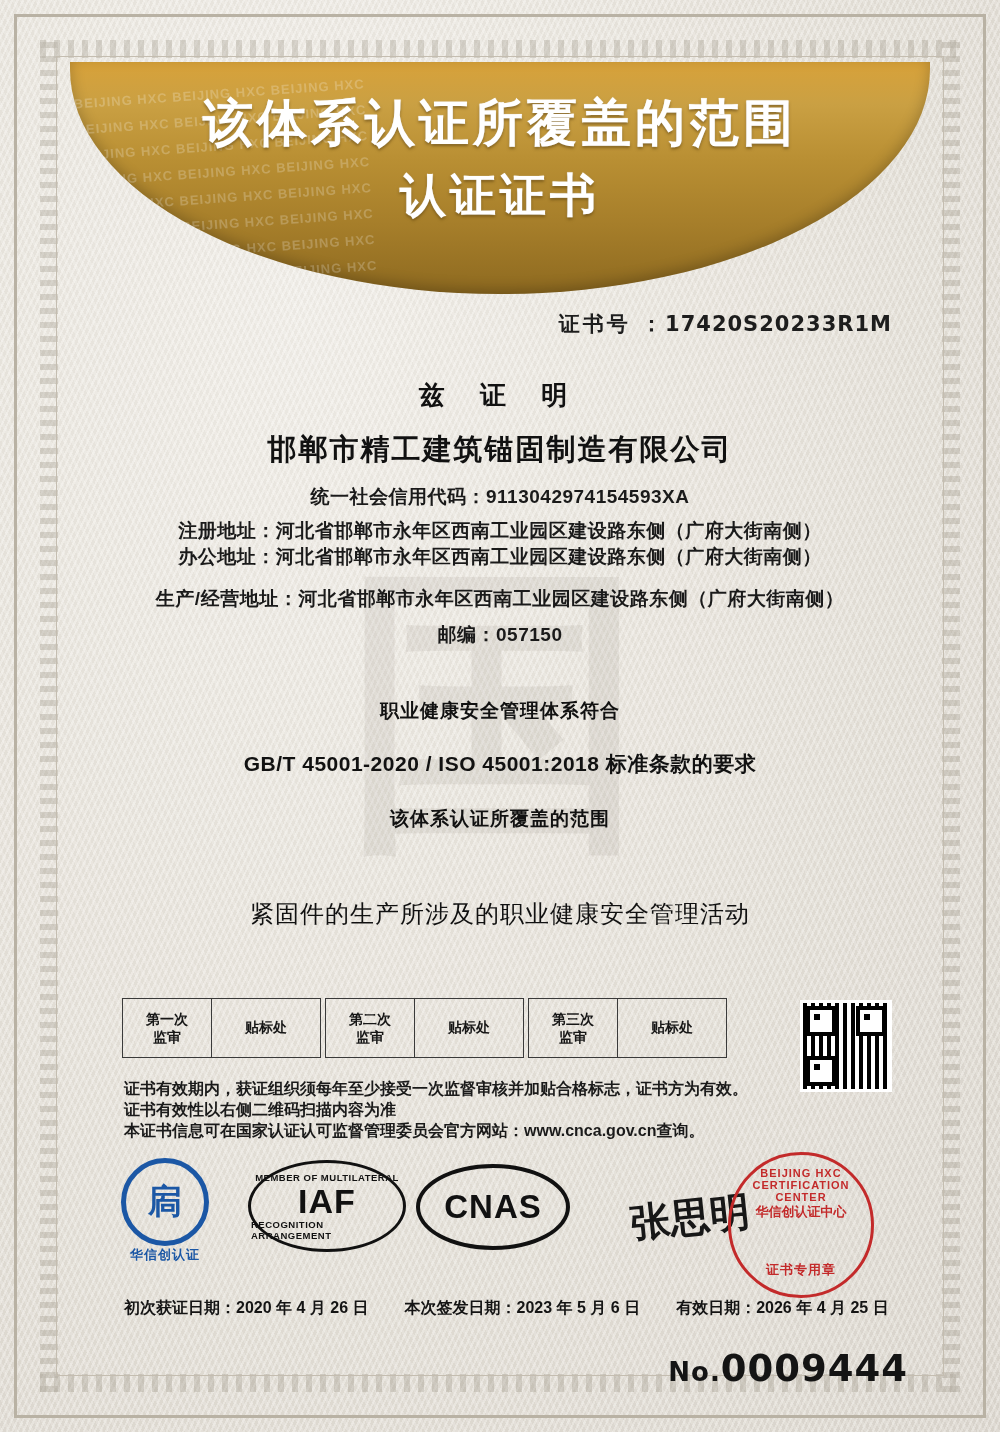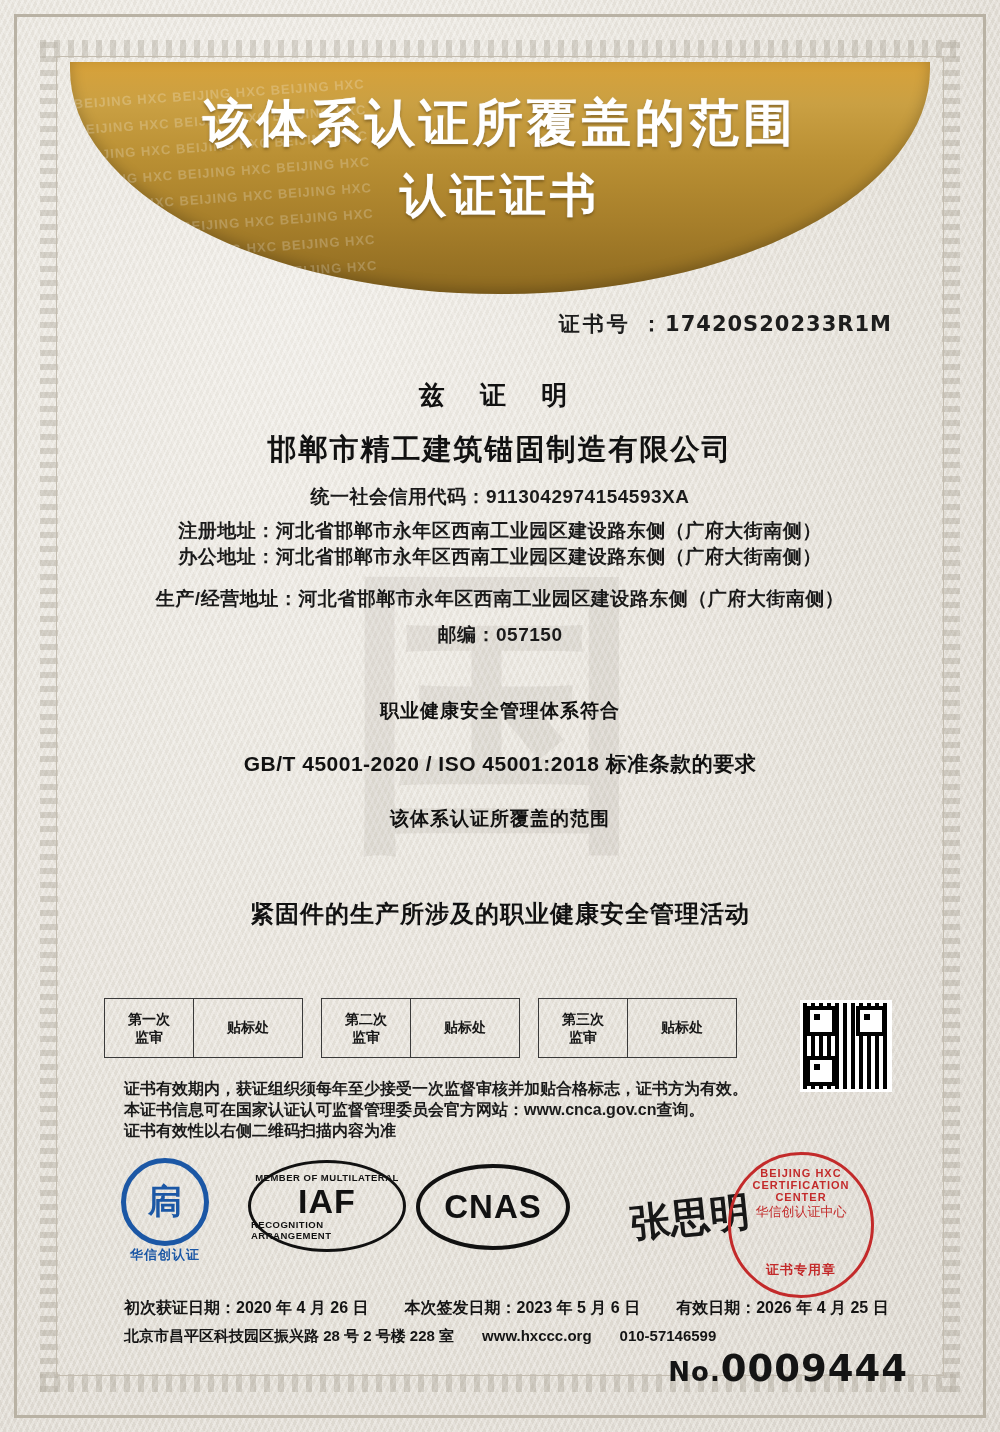--- a/index.html
+++ b/index.html
@@ -119,27 +119,27 @@
   .standard{
     position:absolute;left:0;right:0;top:750px;text-align:center;
     font-size:21px;font-weight:700;color:#111;letter-spacing:.5px;
   }
   .scope-label{
     position:absolute;left:0;right:0;top:806px;text-align:center;
     font-size:19px;font-weight:700;color:#111;letter-spacing:1px;
   }
   .scope-text{
     position:absolute;left:0;right:0;top:898px;text-align:center;
-    font-size:24px;font-weight:700;color:#111;letter-spacing:1px;
+    font-size:24px;font-weight:400;color:#111;letter-spacing:1px;
   }
 
   
   .boxes{
-    position:absolute;left:104px;top:998px;
-    display:flex;gap:18px;
+    position:absolute;left:122px;top:998px;
+    display:flex;gap:4px;
   }
   .box{
     display:flex;border:1.6px solid #3a3a3a;height:58px;
   }
   .box .c1{
     width:88px;display:flex;flex-direction:column;align-items:center;justify-content:center;
     border-right:1.6px solid #3a3a3a;font-size:14px;font-weight:700;color:#161616;line-height:18px;
   }
   .box .c2{
     width:108px;display:flex;align-items:center;justify-content:center;
@@ -200,21 +200,21 @@
   .seal{
     position:absolute;right:26px;top:0;width:140px;height:140px;border-radius:50%;
     border:3px solid #c32a2a;
   }
   .seal .arc{
     position:absolute;left:0;right:0;top:12px;text-align:center;
     font-size:11px;color:#c32a2a;font-weight:700;letter-spacing:1px;
   }
   .seal .mid{
     position:absolute;left:0;right:0;top:48px;text-align:center;
-    font-size:13px;color:#c32a2a;font-weight:400;
+    font-size:13px;color:#c32a2a;font-weight:700;
   }
   .seal .bot{
     position:absolute;left:0;right:0;bottom:16px;text-align:center;
     font-size:13px;color:#c32a2a;font-weight:700;letter-spacing:1px;
   }
   .sign{
     position:absolute;right:150px;top:38px;
     font-family:"DejaVu Serif","Liberation Serif",serif;
     font-size:40px;color:#171717;transform:rotate(-6deg);font-weight:700;
     white-space:nowrap;
@@ -314,22 +314,22 @@
     <div class="eye" style="right:6px;top:6px;">
         <i></i>
       </div>
     <div class="eye" style="left:6px;bottom:6px;">
         <i></i>
       </div>
   </div>
 
   <div class="notes">
     <div>证书有效期内，获证组织须每年至少接受一次监督审核并加贴合格标志，证书方为有效。</div>
+    <div>证书有效性以右侧二维码扫描内容为准</div>
     <div>本证书信息可在国家认证认可监督管理委员会官方网站：www.cnca.gov.cn查询。</div>
-    <div>证书有效性以右侧二维码扫描内容为准</div>
   </div>
 
   <div class="logos">
     <div class="logo-hx">
       <div class="ring">扄</div>
       <div class="cap">华信创认证</div>
     </div>
 
     <div class="logo-iaf">
       <div class="top">MEMBER OF MULTILATERAL</div>
@@ -353,23 +353,18 @@
       <span>
         <span>初次获证日期：</span><span>2020 年 4 月 26 日</span>
       </span>
       <span>
         <span>本次签发日期：</span><span>2023 年 5 月 6 日</span>
       </span>
       <span>
         <span>有效日期：</span><span>2026 年 4 月 25 日</span>
       </span>
     </div>
-    <div class="row2">
-      <span class="small">北京市昌平区科技园区振兴路 28 号 2 号楼 228 室</span>
-      <span class="small">www.hxccc.org</span>
-      <span class="small">010-57146599</span>
-    </div>
   </div>
 
   <div class="serial">
     <span>No.</span><span class="num">0009444</span>
   </div>
 </div>
 
 </body></html>

